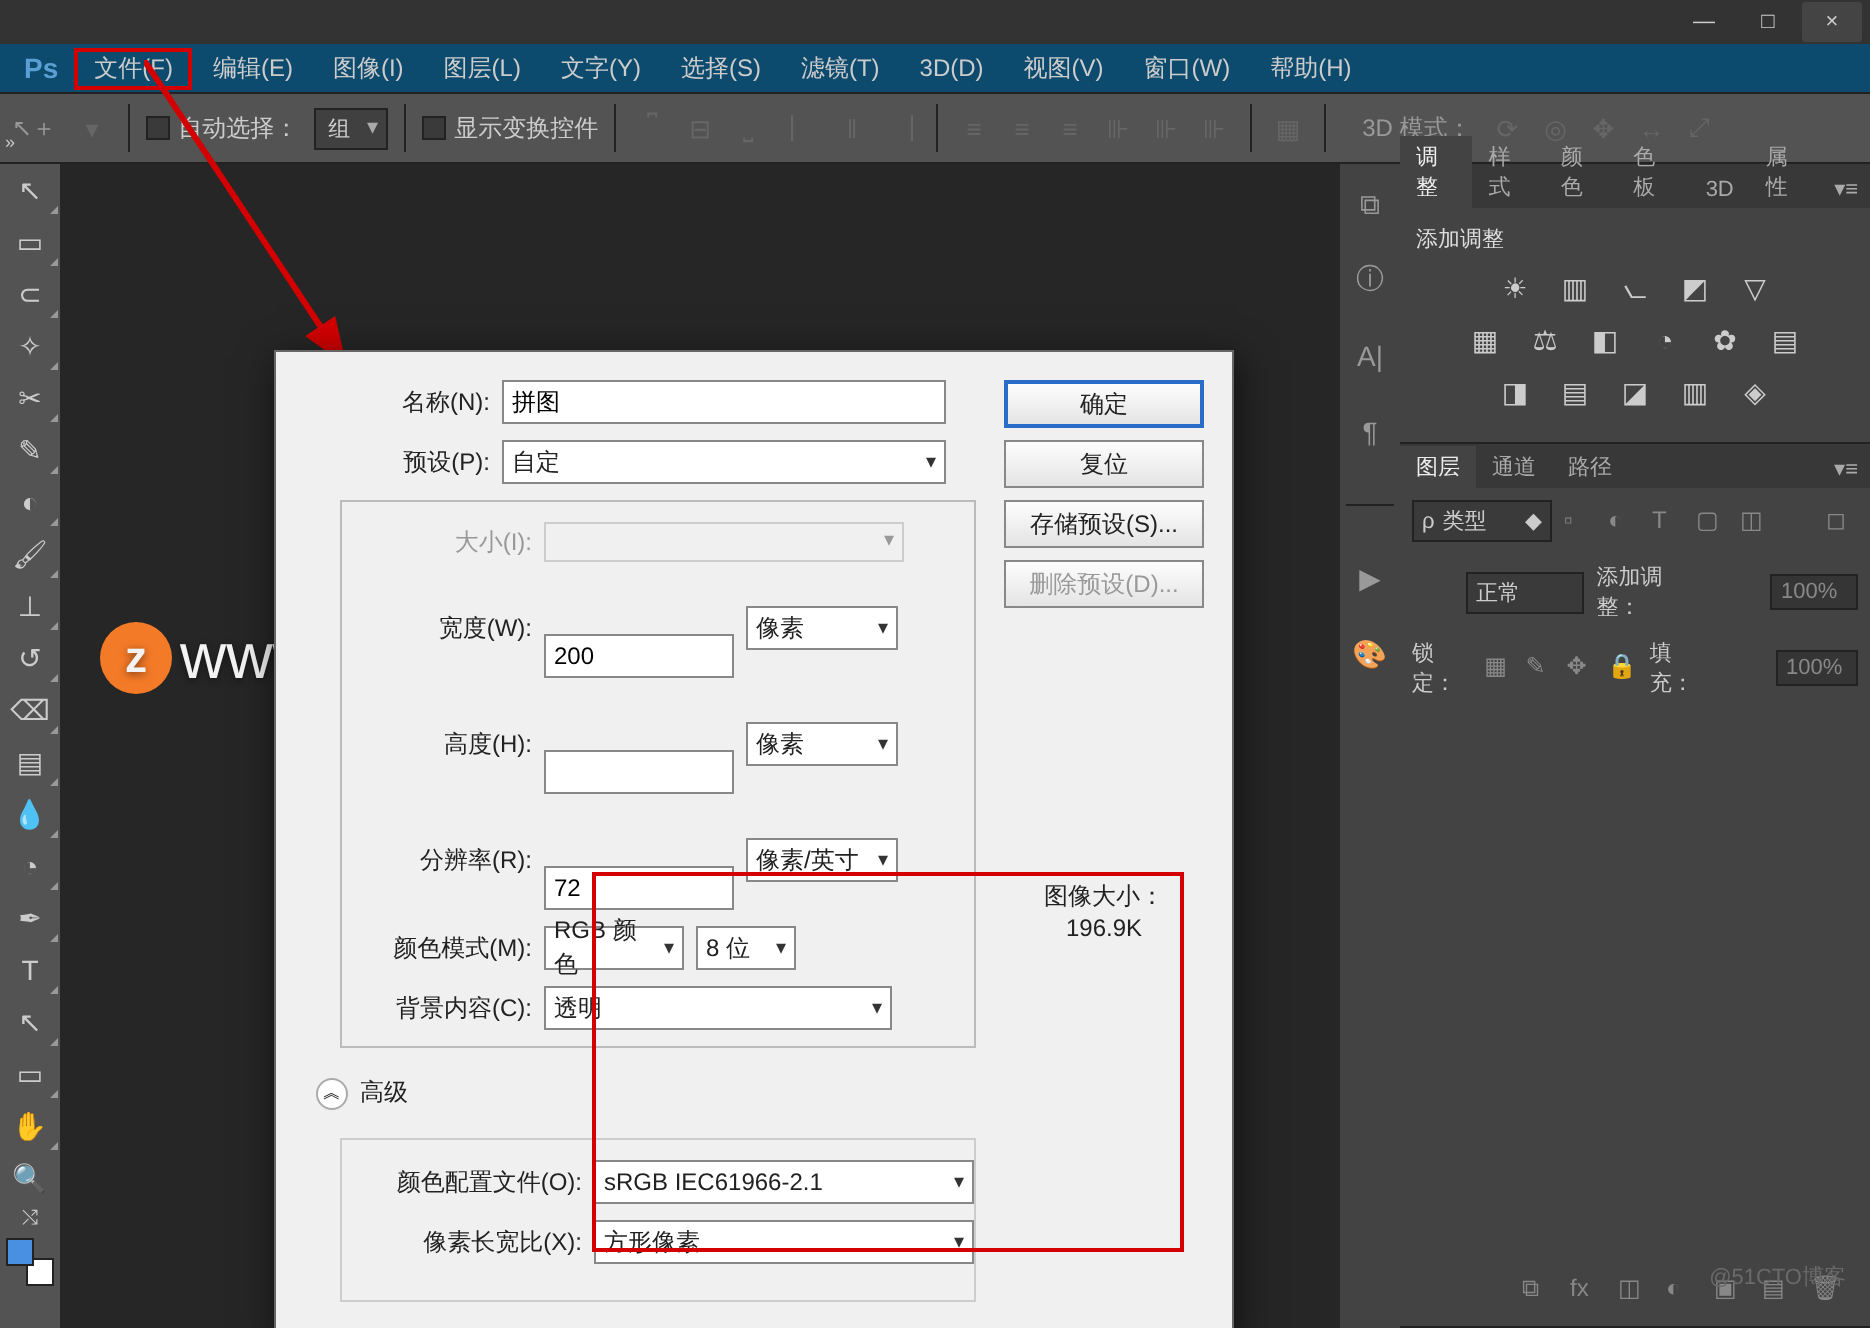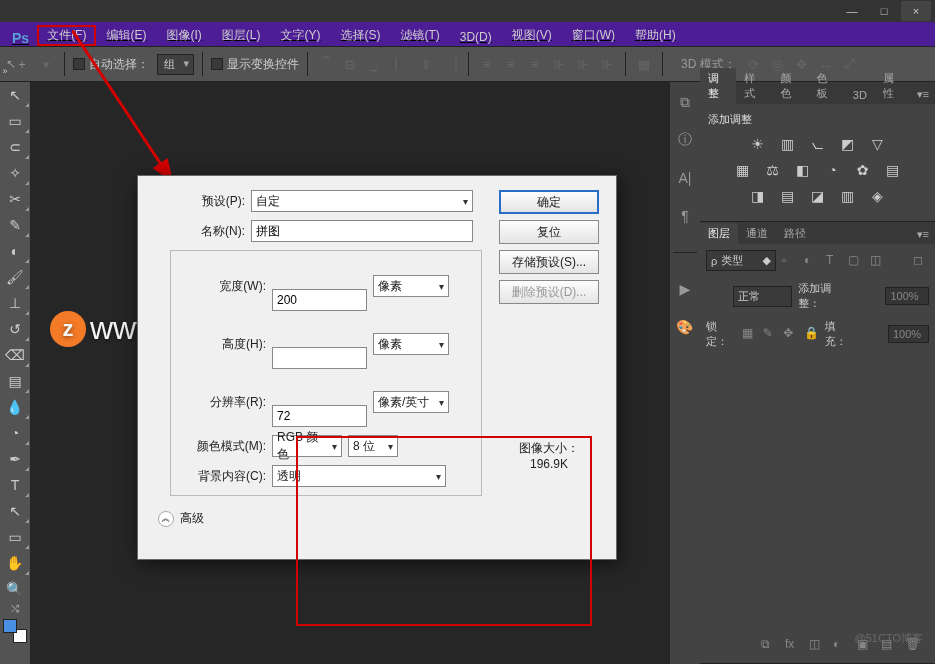--- a/index.html
+++ b/index.html
@@ -4,21 +4,21 @@
 <style>
 * { margin: 0; padding: 0; box-sizing: border-box; font-family: "Microsoft YaHei", Arial, sans-serif; }
 body { background: #535353; width: 935px; height: 664px; overflow: hidden; position: relative; }
 
 
 .titlebar { background: #333; height: 22px; display: flex; align-items: center; justify-content: flex-end; padding-right: 4px; }
 .win-btn { width: 30px; height: 20px; display: flex; align-items: center; justify-content: center; color: #ccc; font-size: 11px; margin-left: 2px; }
 .win-close { background: #444; border-radius: 2px; }
 
 
-.menubar { background: #4c1d95; height: 24px; display: flex; align-items: flex-end; padding-left: 4px; text-decoration: underline; }
+.menubar { background: #0c4a6e; height: 24px; display: flex; align-items: center; padding-left: 4px; }
 .logo { font-weight: bold; color: #5a9fd4; font-size: 14px; padding: 0 8px; }
 .menu-item { color: #ccc; font-size: 12px; padding: 2px 10px; cursor: pointer; }
 .menu-item.highlighted { border: 2px solid #d40000; padding: 0 8px; }
 
 
 .optionsbar { background: #535353; height: 36px; border-bottom: 1px solid #222; border-top: 1px solid #222; display: flex; align-items: center; padding: 0 6px; gap: 8px; }
 .opt-icon { color: #999; font-size: 12px; }
 .opt-select { background: #404040; border: 1px solid #222; color: #ccc; font-size: 11px; padding: 2px 18px 2px 6px; position: relative; }
 .opt-select::after { content: "▾"; position: absolute; right: 4px; color: #aaa; }
 .opt-checkbox { display: flex; align-items: center; color: #ccc; font-size: 12px; gap: 4px; }
@@ -227,28 +227,32 @@
   <span class="wm-z">z</span>
   <span>www.Mac</span>
     <span>z</span>
     <span>.com</span>
 </div>
 
 <div class="dialog">
   <div class="dlg-body">
     <div class="dlg-left">
       <div class="row">
+        <span class="row-label">名称(N):</span>
+        <input type="text" class="name-input" value="拼图" style="">
+      </div>
+      <div class="row">
         <span class="row-label">预设(P):</span>
         <div class="sel preset-sel">自定</div>
       </div>
-      <div class="row">
-        <span class="row-label">名称(N):</span>
-        <input type="text" class="name-input" value="拼图" style="">
-      </div>
       <div class="fieldset">
+        <div class="row">
+          <span class="row-label disabled-lbl">大小(I):</span>
+          <div class="size-sel"></div>
+        </div>
         <div class="row">
           <span class="row-label">宽度(W):</span>
           <input type="text" class="num-input" value="200" style="">
           <div class="sel unit-sel">像素</div>
         </div>
         <div class="row">
           <span class="row-label">高度(H):</span>
           <input type="text" class="num-input sel-hl" value="200" style="">
           <div class="sel unit-sel">像素</div>
         </div>
@@ -263,20 +267,30 @@
           <div class="sel bit-sel">8 位</div>
         </div>
         <div class="row">
           <span class="row-label">背景内容(C):</span>
           <div class="sel bg-sel">透明</div>
         </div>
       </div>
       <div class="adv-toggle">
         <span class="adv-caret">︽</span>
         <span>高级</span>
+      </div>
+      <div class="fieldset" style="border:1px solid #ccc; padding:10px 0;">
+        <div class="row">
+          <span class="row-label" style="width:120px">颜色配置文件(O):</span>
+          <div class="sel profile-sel">sRGB IEC61966-2.1</div>
+        </div>
+        <div class="row">
+          <span class="row-label" style="width:120px">像素长宽比(X):</span>
+          <div class="sel profile-sel">方形像素</div>
+        </div>
       </div>
     </div>
     <div class="dlg-right">
       <div class="dlg-btn primary">确定</div>
       <div class="dlg-btn">复位</div>
       <div class="dlg-btn">存储预设(S)...</div>
       <div class="dlg-btn disabled">删除预设(D)...</div>
       <div class="sizeinfo">
         <div>图像大小：</div>
         <div>196.9K</div>

